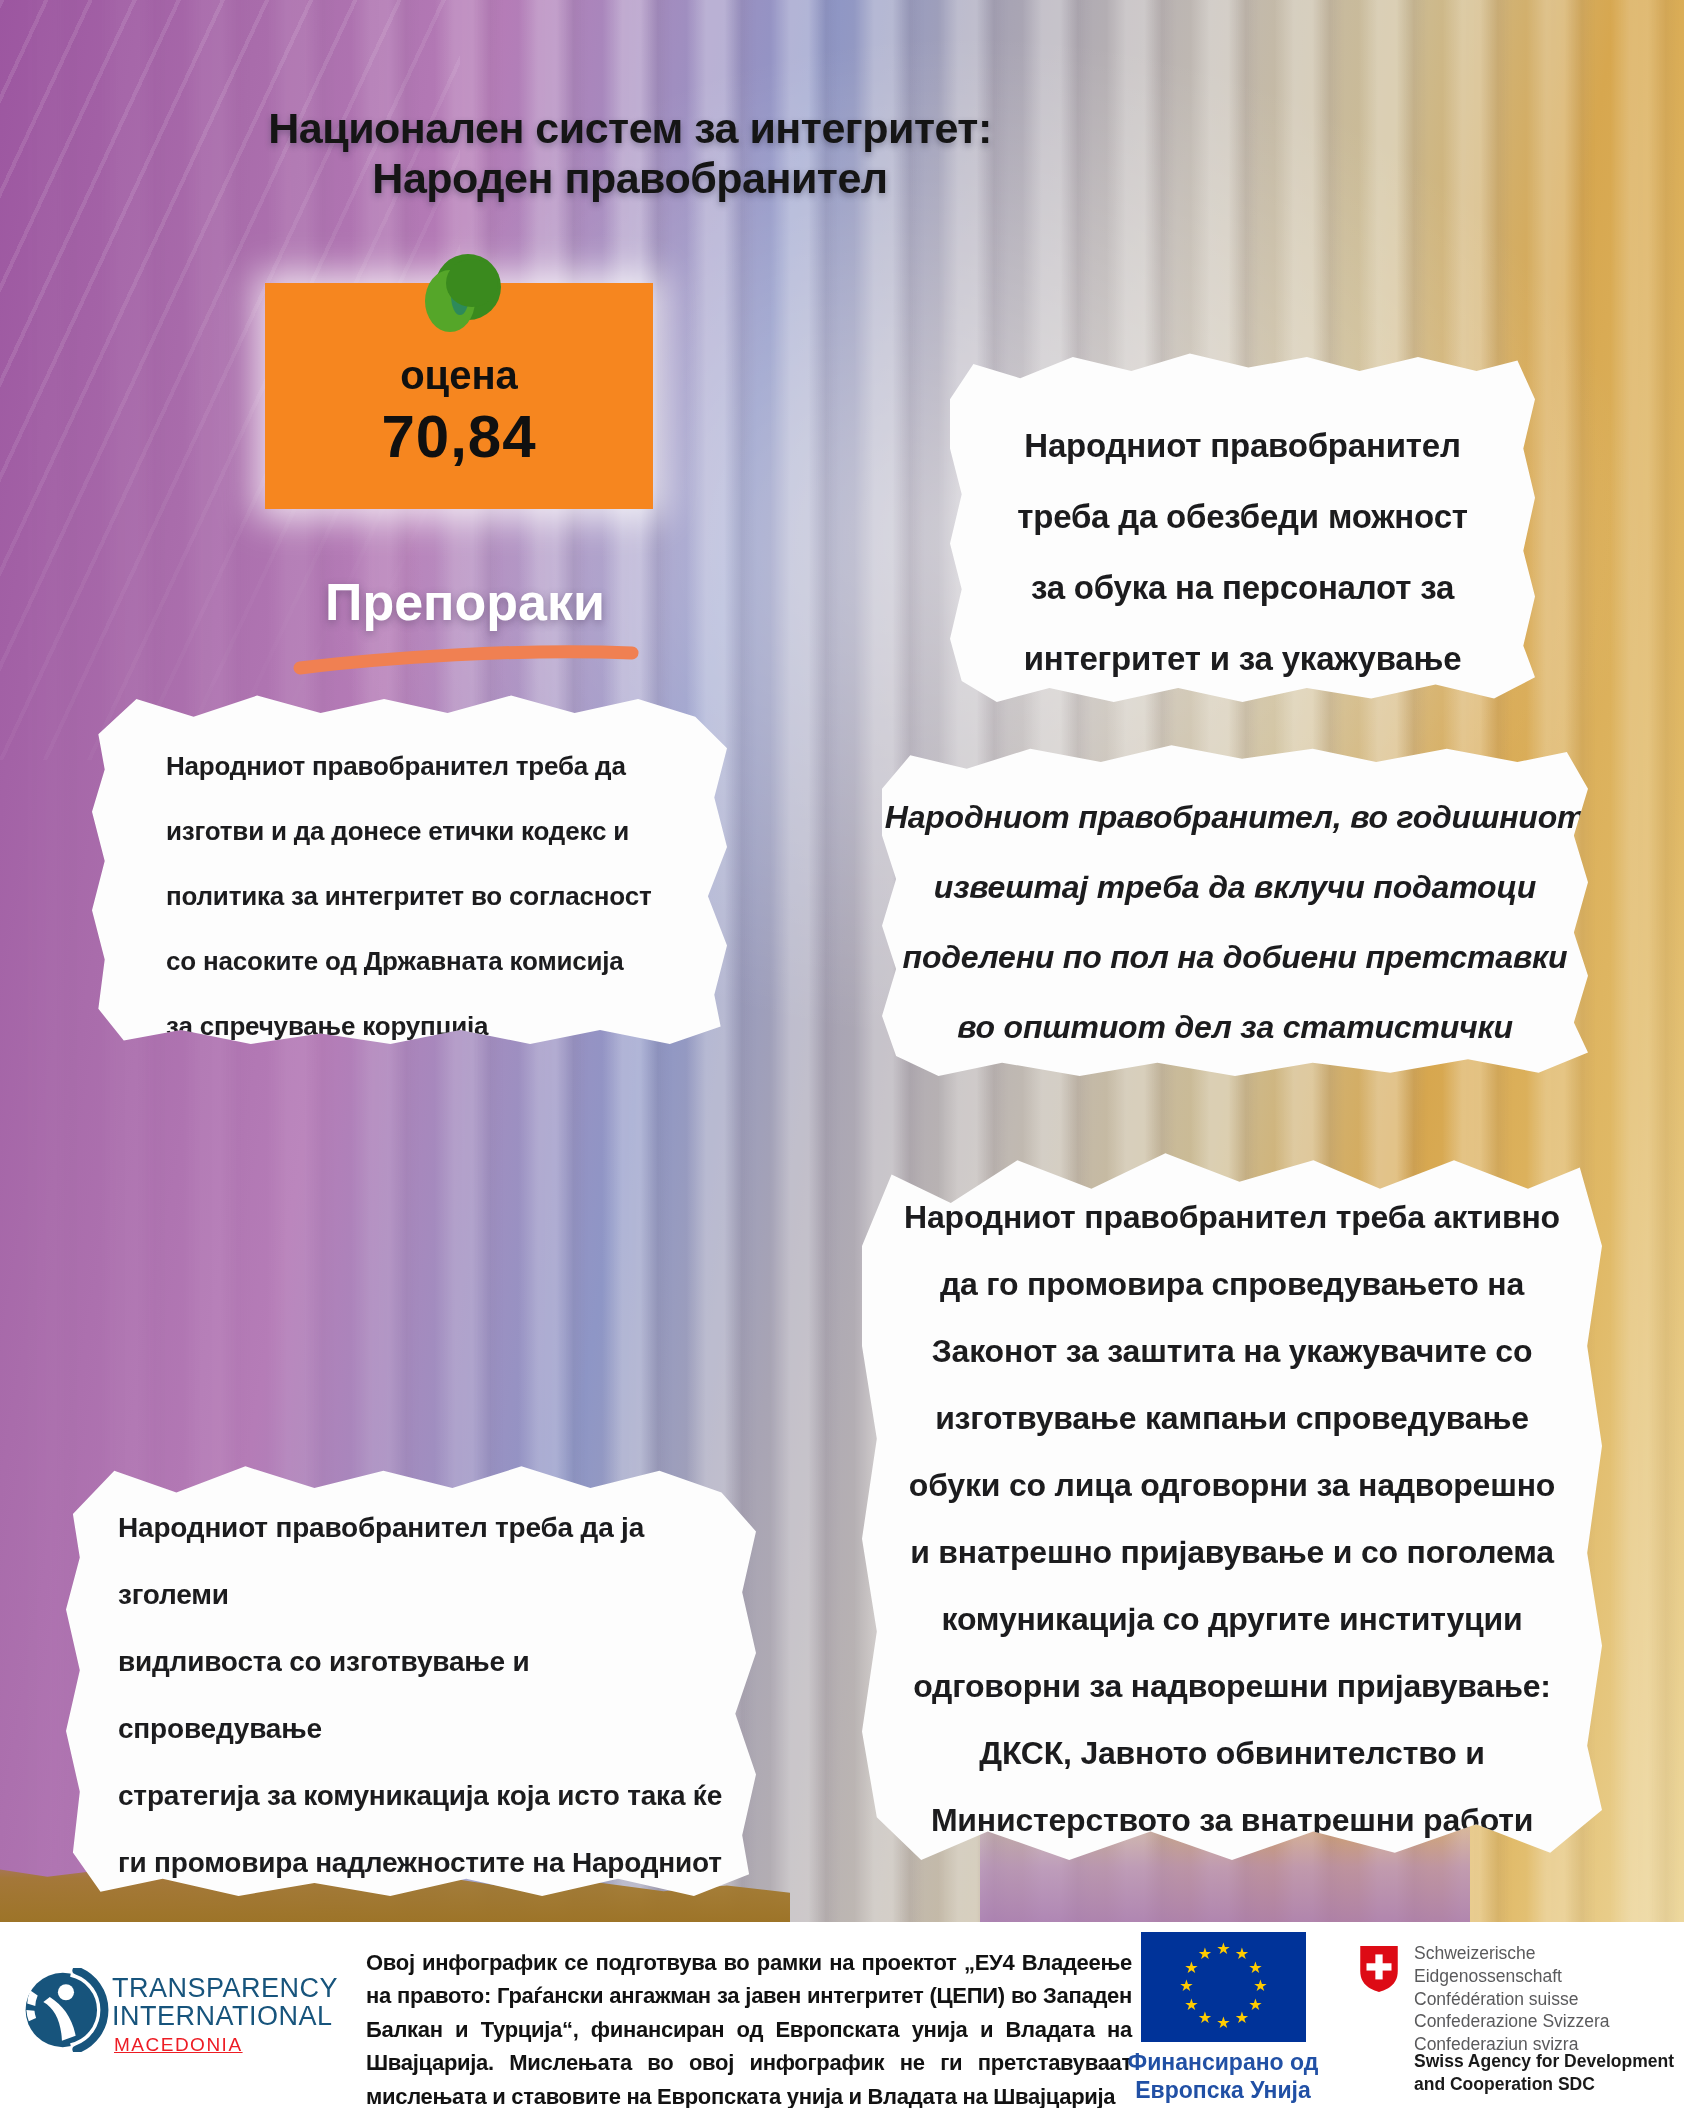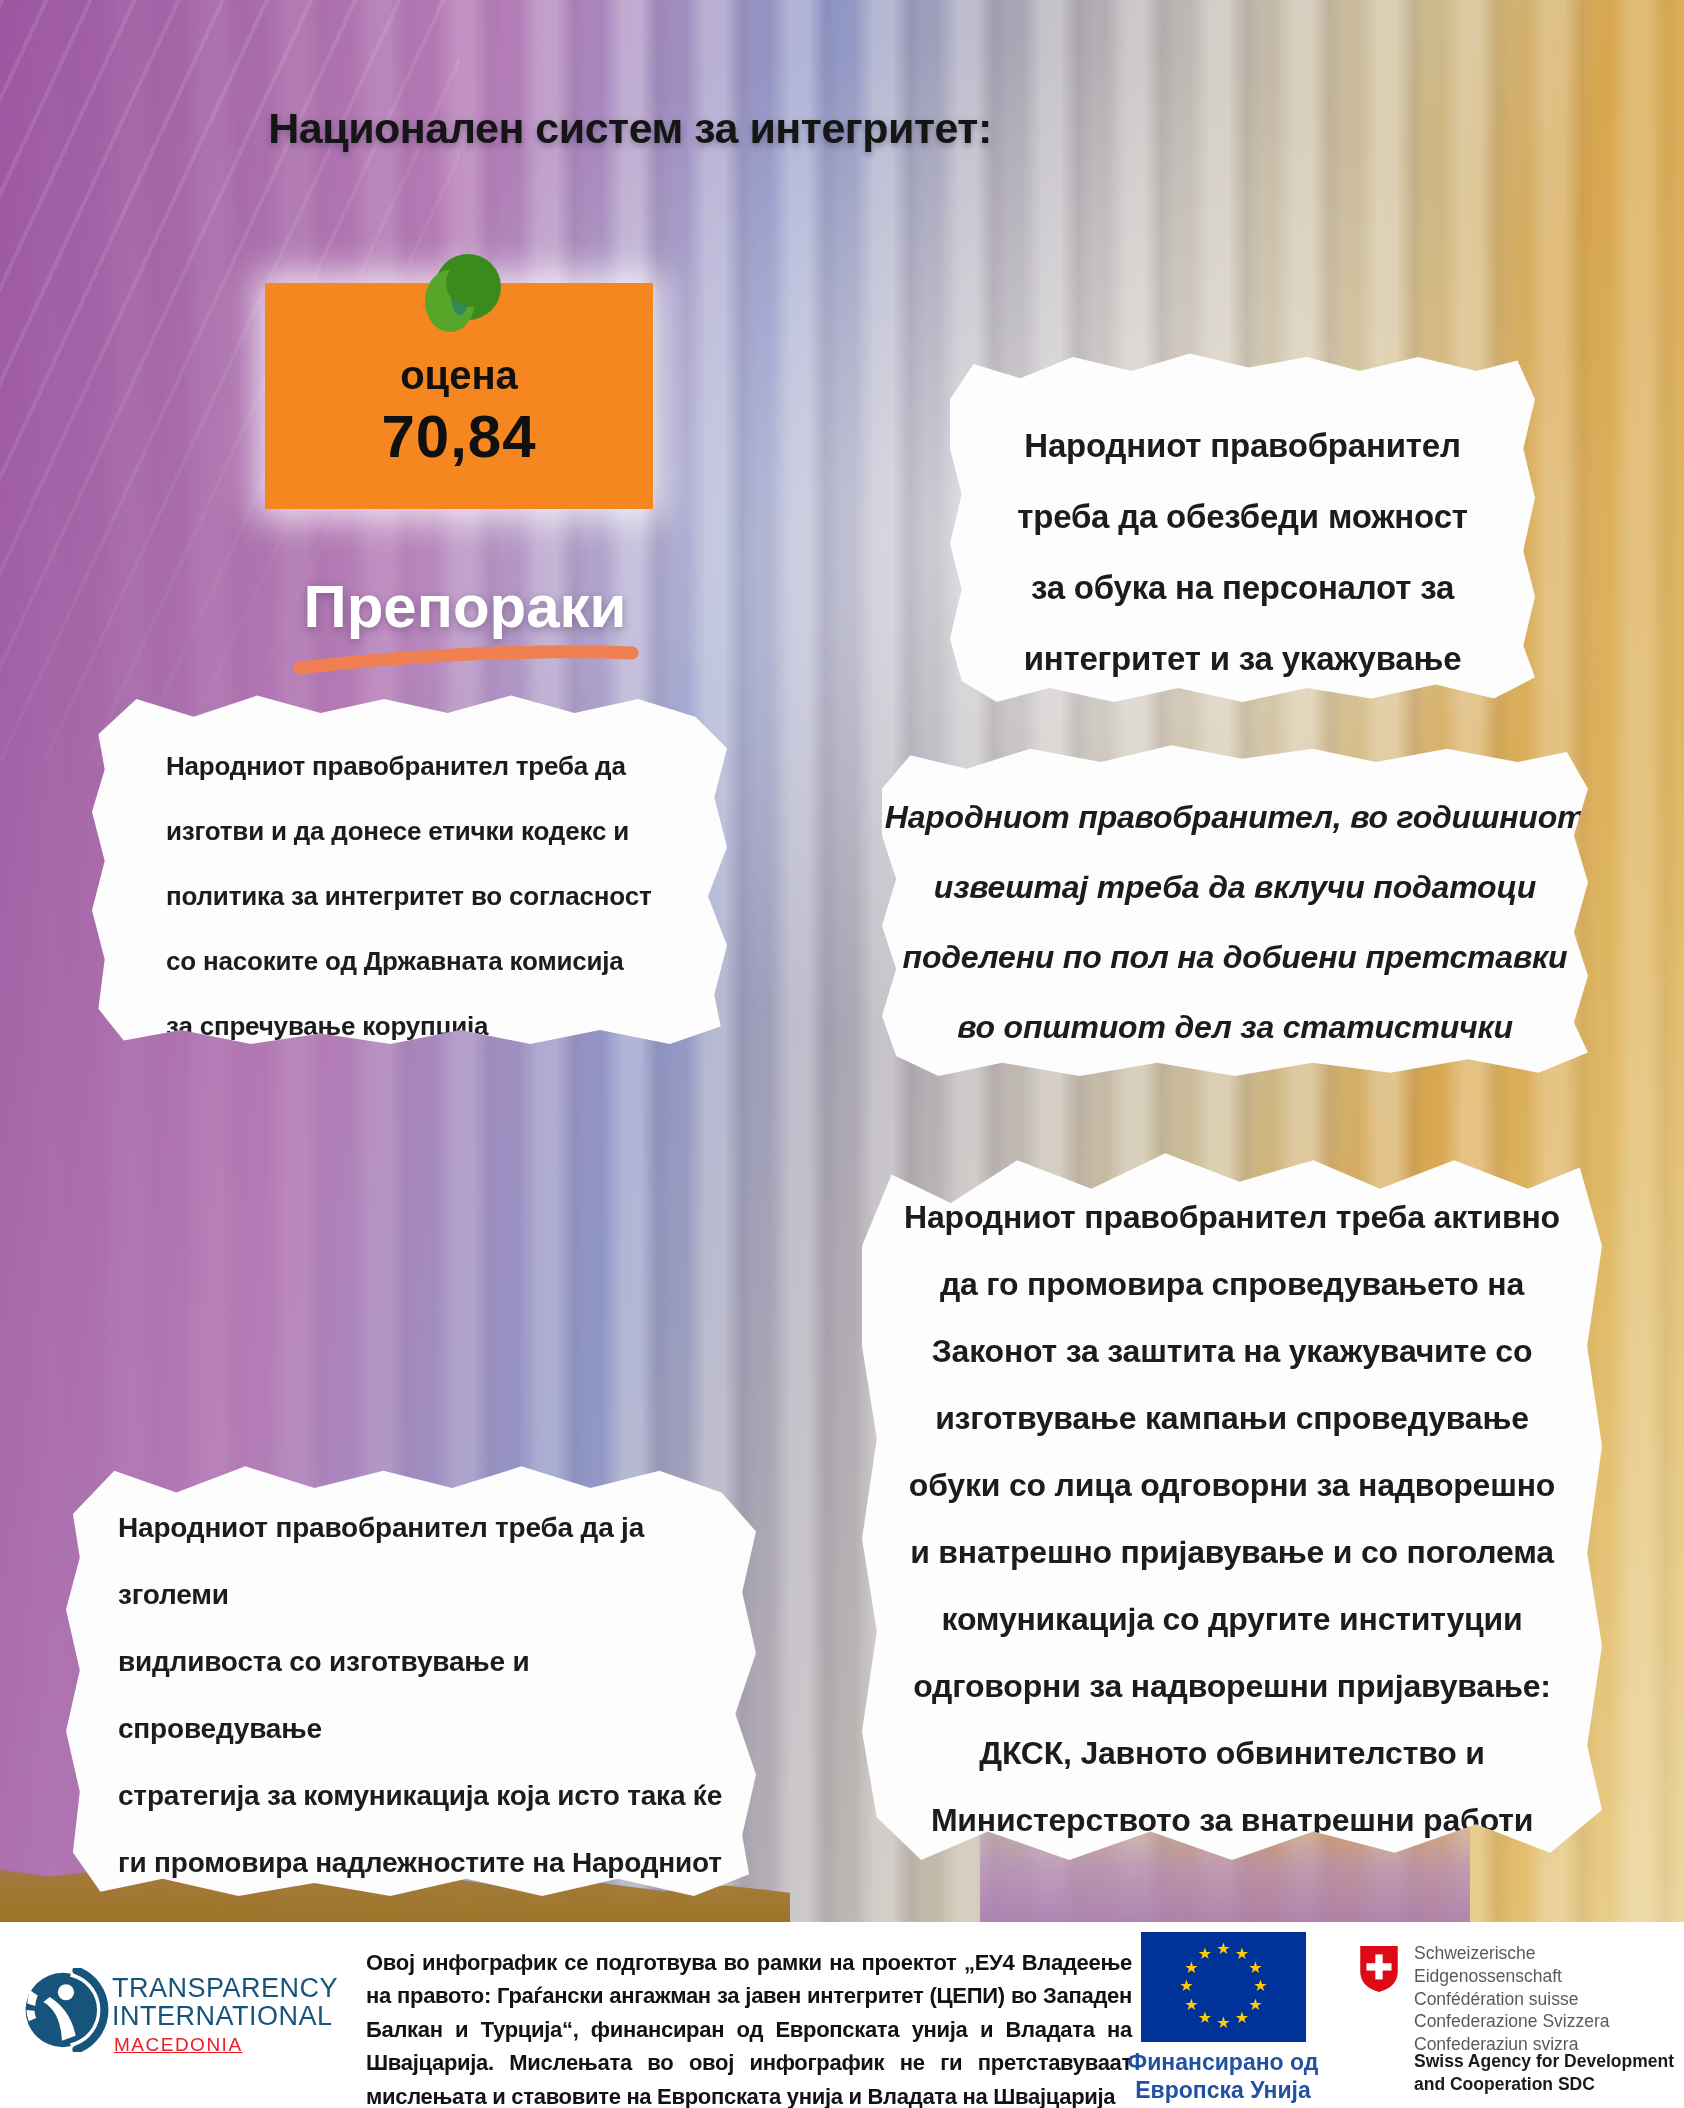--- a/index.html
+++ b/index.html
@@ -36,21 +36,21 @@
 
   
   .score-card{position:absolute;left:265px;top:283px;width:388px;height:226px;z-index:3;
               background:#f6861f;box-shadow:0 0 34px 10px rgba(255,255,255,.75);}
   .pin{position:absolute;left:155px;top:-30px;width:86px;height:86px;}
   .score-label{margin-top:70px;text-align:center;font-size:40px;font-weight:700;color:#101010;}
   .score-value{margin-top:4px;text-align:center;font-size:60px;font-weight:700;color:#101010;letter-spacing:1px;}
 
   
   .rec-heading{position:absolute;left:230px;top:572px;width:470px;z-index:3;text-align:center;
-               font-size:60px;font-weight:700;color:#fff;text-shadow:0 3px 8px rgba(80,60,95,.45);}
+               font-size:52px;font-weight:700;color:#fff;text-shadow:0 3px 8px rgba(80,60,95,.45);}
   .rec-underline{position:absolute;left:292px;top:640px;width:348px;height:36px;z-index:3;}
 
   
   .blob{position:absolute;background:#fdfdfd;z-index:2;color:#1c1c1e;font-weight:700;letter-spacing:-.2px;}
   .blob p{margin:0;white-space:pre-line;}
   .blob-a{clip-path:polygon(0% 14%,4% 4%,12% 8%,21% 2%,31% 6%,41% 1%,51% 5%,61% 2%,70% 6%,80% 2%,
           90% 6%,97% 3%,100% 14%,98% 28%,100% 42%,98% 57%,100% 70%,98% 84%,100% 93%,93% 99%,83% 95%,
           72% 99%,61% 96%,50% 100%,39% 96%,28% 100%,17% 96%,8% 100%,2% 94%,0% 82%,2% 68%,0% 55%,2% 41%,0% 28%);}
   .blob-b{clip-path:polygon(1% 12%,7% 2%,16% 7%,26% 1%,36% 6%,46% 2%,56% 6%,66% 1%,76% 6%,86% 2%,
           95% 7%,100% 16%,98% 30%,100% 44%,97% 58%,100% 72%,98% 86%,99% 95%,91% 100%,80% 96%,69% 100%,
@@ -100,20 +100,21 @@
 
   <div class="bg">
     <div class="bg-cols"></div>
     <div class="bg-streaks"></div>
   </div>
   <div class="bg-grass"></div>
   <div class="bg-bottom-purple"></div>
 
   <div class="title">
     <div>Национален систем за интегритет:</div>
+    <div>Народен правобранител</div>
   </div>
 
   <div class="score-card">
     <svg class="pin" viewBox="0 0 86 86" aria-hidden="true">
       <circle cx="48" cy="34" r="33" fill="#3a8a1e"></circle>
       <ellipse cx="30" cy="48" rx="25" ry="31" fill="#55a629"></ellipse>
       <ellipse cx="40" cy="42" rx="9" ry="20" fill="#20806b" opacity="0.75"></ellipse>
       <ellipse cx="52" cy="30" rx="26" ry="24" fill="#3a8a1e"></ellipse>
     </svg>
     <div class="score-label">оцена</div>

